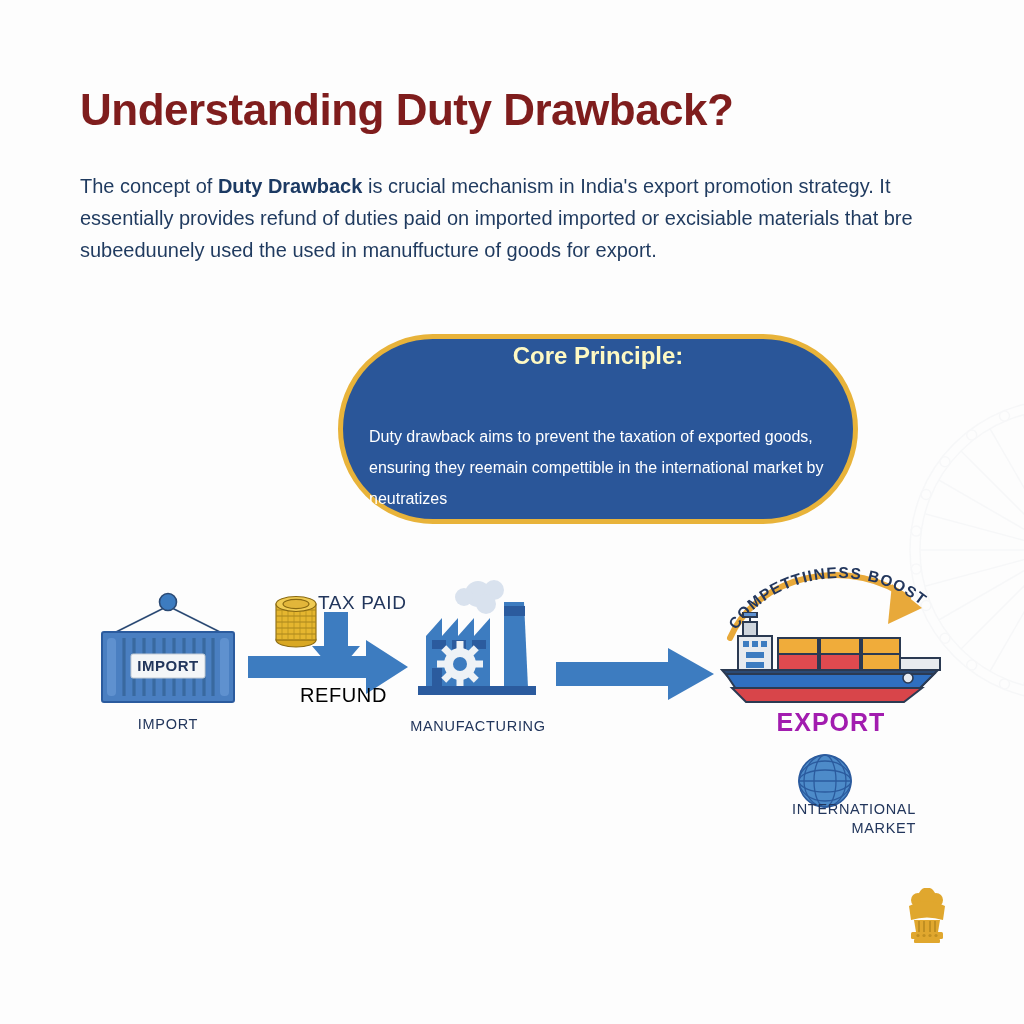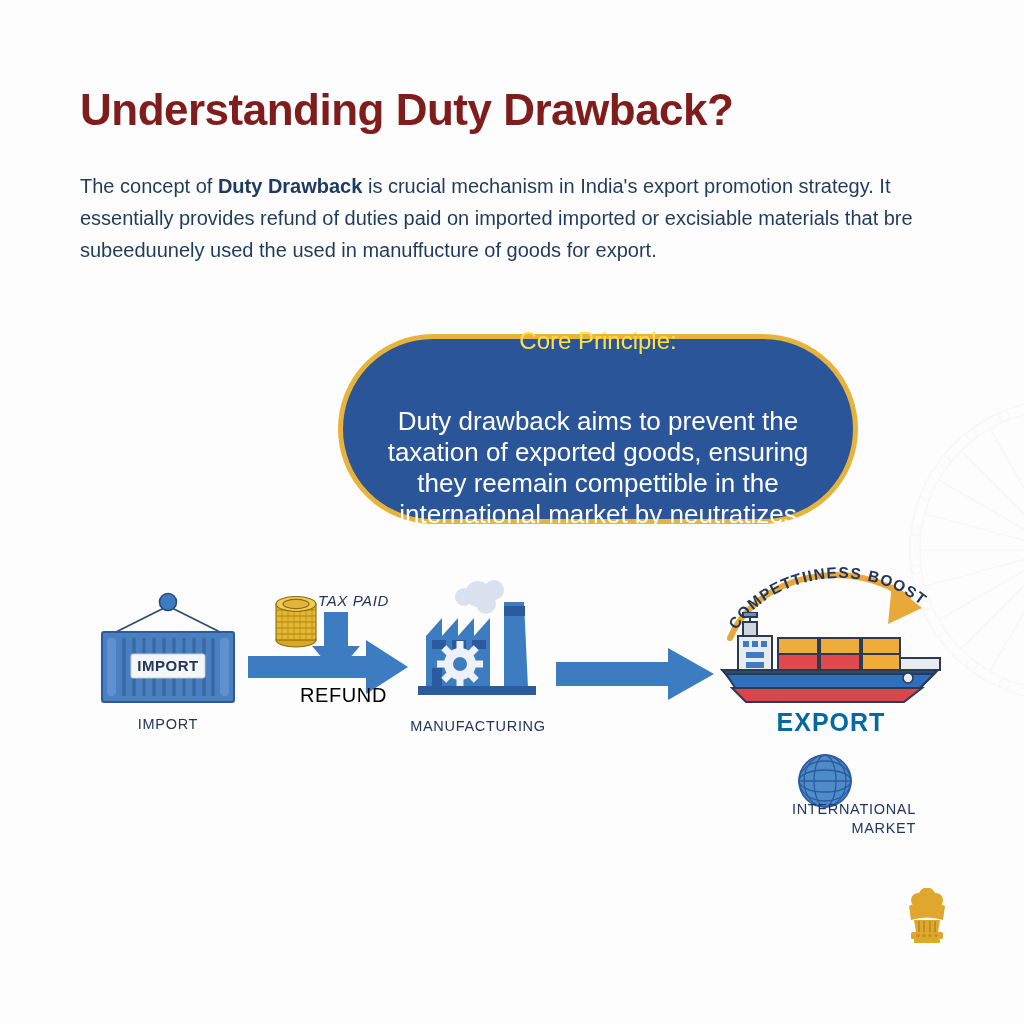--- a/index.html
+++ b/index.html
@@ -73,31 +73,31 @@
     background: #2a5699;
     border: 5px solid #e8b33a;
     border-radius: 95px;
     display: flex;
     flex-direction: column;
     align-items: center;
     justify-content: center;
     padding: 6px 26px 10px 26px;
   }
   .core-principle-title {
-    color: #fde047;
+    color: #fef9c3;
     font-size: 24px;
-    font-weight: normal;
+    font-weight: bold;
     line-height: 32px;
     margin-bottom: 1px;
   }
   .core-principle-body {
     color: #ffffff;
-    font-size: 26px;
+    font-size: 16px;
     line-height: 31px;
-    text-align: center;
+    text-align: left;
     margin-top: 48px;
   }
 
   
   .flow-stage {
     position: absolute;
   }
 
   .stage-label {
     position: absolute;
@@ -105,40 +105,39 @@
     letter-spacing: 0.7px;
     color: #22365c;
     text-align: center;
     white-space: nowrap;
   }
 
   .stage-label-export {
     font-size: 25px;
     font-weight: bold;
     letter-spacing: 1px;
-    color: #0369a1;
+    color: #a21caf;
   }
 
   .stage-label-market {
     font-size: 14.5px;
     letter-spacing: 0.7px;
     color: #22365c;
     text-align: right;
     line-height: 19px;
   }
 
   .tax-paid-label {
     position: absolute;
     left: 318px;
     top: 592px;
-    font-size: 15px;
+    font-size: 19px;
     letter-spacing: 0.6px;
     color: #22365c;
     white-space: nowrap;
-    font-style: italic;
   }
   .refund-label {
     position: absolute;
     left: 300px;
     top: 684px;
     font-size: 20px;
     letter-spacing: 0.6px;
     color: #000000;
     white-space: nowrap;
   }

